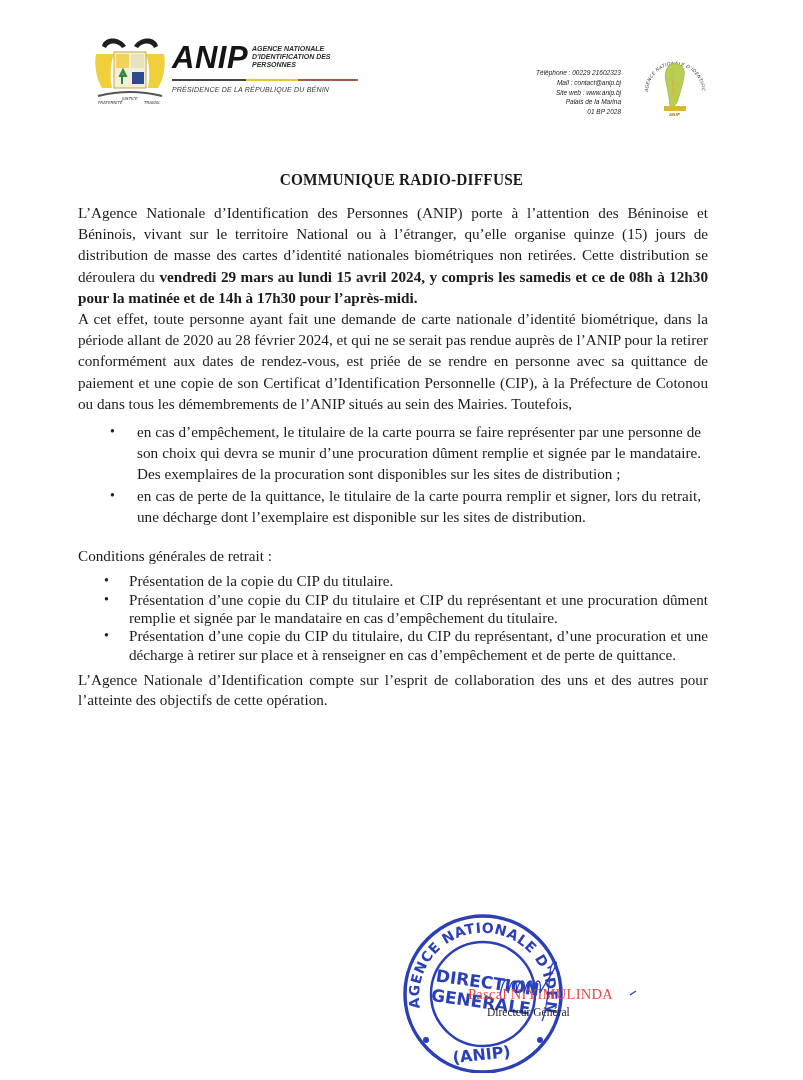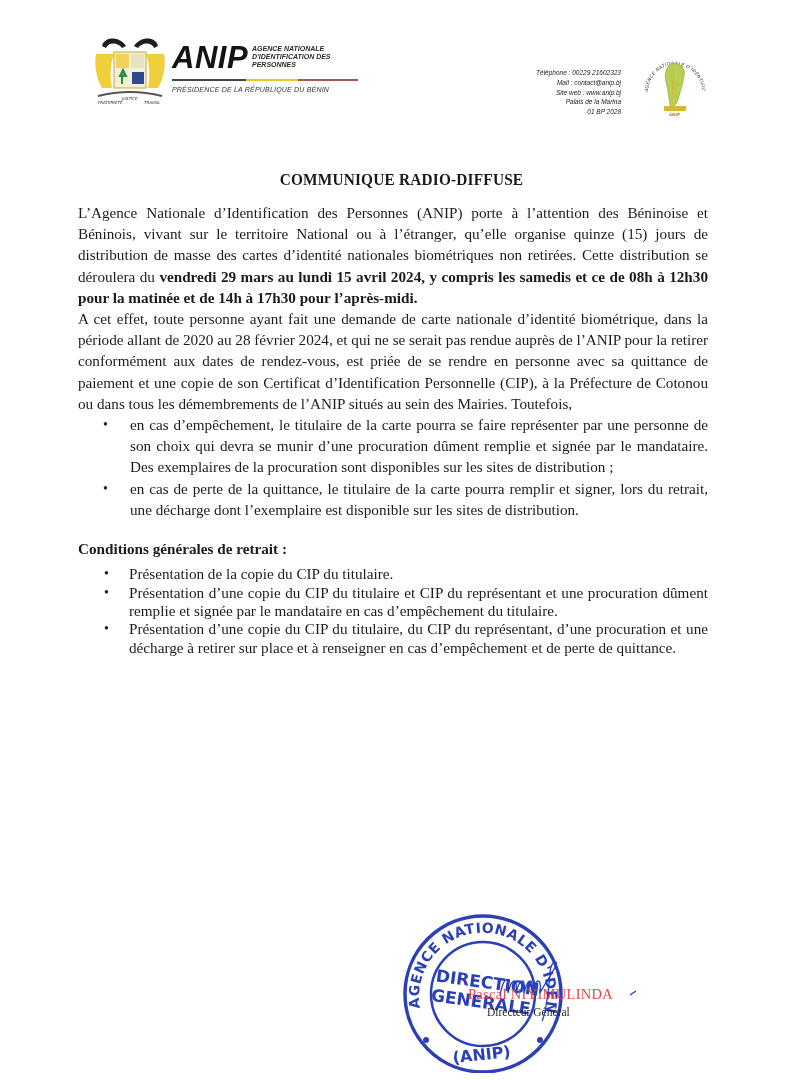--- a/index.html
+++ b/index.html
@@ -28,25 +28,25 @@
   
   .title { position: absolute; left: 0; top: 170px; width: 803px; text-align: center;
            font-family: "Liberation Serif", "DejaVu Serif", serif; font-weight: bold; font-size: 16.5px;
            letter-spacing: 0.2px; color: #1a1a1a; transform: scaleX(0.93); }
 
   .content { position: absolute; left: 78px; top: 202px; width: 630px;
              font-size: 15.2px; line-height: 21.2px; text-align: justify; }
   .content p { margin: 0; }
   .content b { font-weight: bold; }
 
-  .bullets1 { margin: 0; padding: 0; list-style: none; font-family: Liberation Serif, serif; }
+  .bullets1 { margin: 7px; padding: 0; list-style: none; font-family: Liberation Serif, serif; }
   .bullets1 li { position: relative; padding-left: 27px; margin-left: 25px; }
   .bullets1 li::before { content: "\2022"; position: absolute; left: 0; top: 0; font-size: 14px; }
 
-  .cond-heading { margin-top: 18px !important; font-weight: bold; }
+  .cond-heading { margin-top: 18px !important; font-weight: normal; }
   .bullets2 { margin: 6px 0 6px 0; padding: 0; list-style: none; line-height: 18.4px; }
   .bullets2 li { position: relative; padding-left: 25px; margin-left: 26px; }
   .bullets2 li::before { content: "\2022"; position: absolute; left: 0; top: 0; font-size: 14px; }
   .closing { line-height: 20px; }
 
   
   .stamp { position: absolute; left: 398px; top: 908px; width: 170px; height: 165px; }
   .sig-name { position: absolute; left: 468px; top: 986px; font-size: 14.5px; color: #ef4444; letter-spacing: 0.3px; }
   .sig-title { position: absolute; left: 487px; top: 1006px; font-size: 11.5px; color: #1f1f1f; }
   .signature { position: absolute; left: 470px; top: 955px; width: 180px; height: 70px; }
@@ -123,20 +123,21 @@
   </ul>
 
   <p class="cond-heading">Conditions générales de retrait :</p>
 
   <ul class="bullets2">
     <li>Présentation de la copie du CIP du titulaire.</li>
     <li>Présentation d’une copie du CIP du titulaire et CIP du représentant et une procuration dûment remplie et signée par le mandataire en cas d’empêchement du titulaire.</li>
     <li>Présentation d’une copie du CIP du titulaire, du CIP du représentant, d’une procuration et une décharge à retirer sur place et à renseigner en cas d’empêchement et de perte de quittance.</li>
   </ul>
 
+  <p class="closing">L’Agence Nationale d’Identification compte sur l’esprit de collaboration des uns et des autres pour l’atteinte des objectifs de cette opération.</p>
 </div>
 
 <svg class="stamp" viewBox="0 0 170 165">
   <defs>
     <path id="stampArc" d="M 22 100 A 64 64 0 1 1 148 100"></path>
   </defs>
   <circle cx="85" cy="86" r="78" fill="none" stroke="#2a3fb8" stroke-width="3.5"></circle>
   <circle cx="85" cy="86" r="52" fill="none" stroke="#2a3fb8" stroke-width="2.5"></circle>
   <text font-size="14" font-weight="bold" font-family="DejaVu Sans, sans-serif" fill="#2a3fb8" letter-spacing="0.5">
     <textPath href="#stampArc">AGENCE NATIONALE D'IDENTIFICATION DES PERSONNES</textPath>

